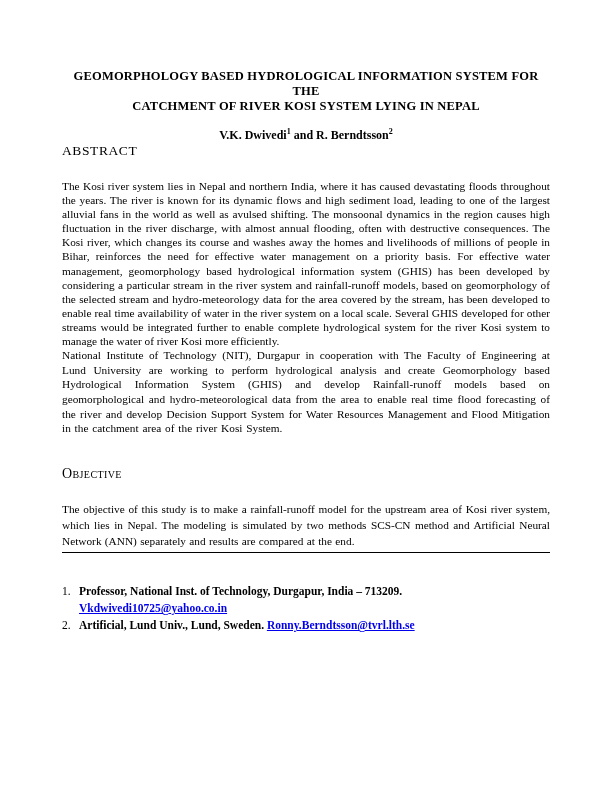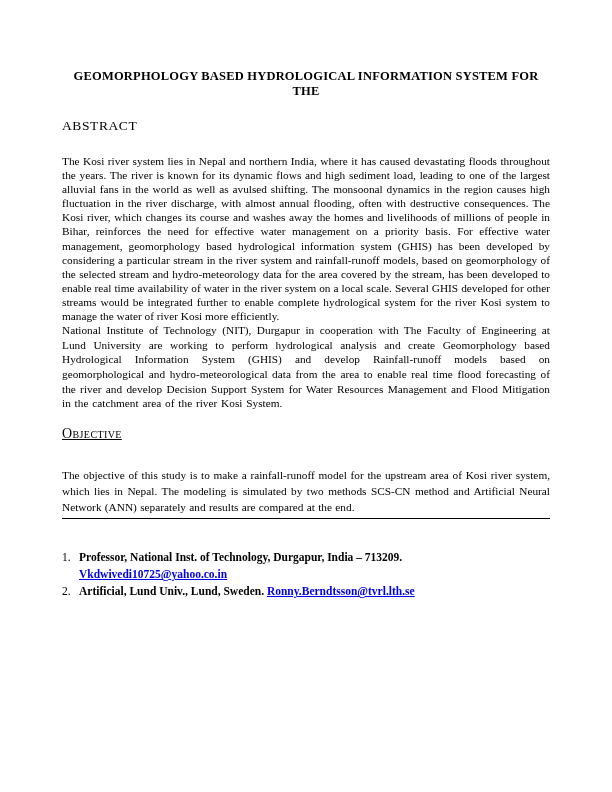--- a/index.html
+++ b/index.html
@@ -30,21 +30,20 @@
     font-size: 12px;
     font-weight: bold;
   }
   .authors-line sup {
     font-size: 8px;
     font-weight: bold;
     vertical-align: super;
     line-height: 0;
   }
   .heading-abstract {
-    margin-top: 19px;
     font-size: 13.5px;
     font-weight: normal;
     letter-spacing: 0.6px;
   }
   .body-para {
     font-size: 11.3px;
     line-height: 14.1px;
     text-align: justify;
   }
   .para-abstract { margin-top: 20px; }
@@ -52,23 +51,23 @@
     font-size: 14px;
     font-weight: normal;
     font-variant: small-caps;
     letter-spacing: 0.4px;
   }
   .heading-introduction { margin-top: 44px; }
   .para-introduction {
     line-height: 14.6px;
     word-spacing: 1px;
   }
-  .heading-objective { margin-top: 15px; text-decoration: underline; }
+  .heading-objective { margin-top: 30px; }
   .para-objective {
-    margin-top: 25px;
+    margin-top: 19px;
     line-height: 16.2px;
     word-spacing: 0.5px;
   }
   .footnote-rule {
     margin-top: 3px;
     border: none;
     border-top: 1px solid #000000;
     height: 0;
     width: 100%;
   }
@@ -94,22 +93,24 @@
     cursor: pointer;
   }
 </style>
 </head>
 <body>
 
 <div class="page">
 
   <div class="paper-title">
     <div>GEOMORPHOLOGY BASED HYDROLOGICAL INFORMATION SYSTEM FOR THE</div>
+    <div>CATCHMENT OF RIVER KOSI SYSTEM LYING IN NEPAL</div>
   </div>
 
+  <div class="authors-line"><span>V.K. Dwivedi</span><sup>1</sup><span> and </span><span>R. Berndtsson</span><sup>2</sup></div>
 
   <div class="heading-abstract">ABSTRACT</div>
 
   <p class="body-para para-abstract">The Kosi river system lies in Nepal and northern India, where it has caused devastating floods throughout the years. The river is known for its dynamic flows and high sediment load, leading to one of the largest alluvial fans in the world as well as avulsed shifting. The monsoonal dynamics in the region causes high fluctuation in the river discharge, with almost annual flooding, often with destructive consequences. The Kosi river, which changes its course and washes away the homes and livelihoods of millions of people in Bihar, reinforces the need for effective water management on a priority basis. For effective water management, geomorphology based hydrological information system (GHIS) has been developed by considering a particular stream in the river system and rainfall-runoff models, based on geomorphology of the selected stream and hydro-meteorology data for the area covered by the stream, has been developed to enable real time availability of water in the river system on a local scale. Several GHIS developed for other streams would be integrated further to enable complete hydrological system for the river Kosi system to manage the water of river Kosi more efficiently.</p>
 
 
   <p class="body-para para-introduction">National Institute of Technology (NIT), Durgapur in cooperation with The Faculty of Engineering at Lund University are working to perform hydrological analysis and create Geomorphology based Hydrological Information System (GHIS) and develop Rainfall-runoff models based on geomorphological and hydro-meteorological data from the area to enable real time flood forecasting of the river and develop Decision Support System for Water Resources Management and Flood Mitigation in the catchment area of the river Kosi System.</p>
 
   <div class="heading-sc heading-objective">Objective</div>
 

